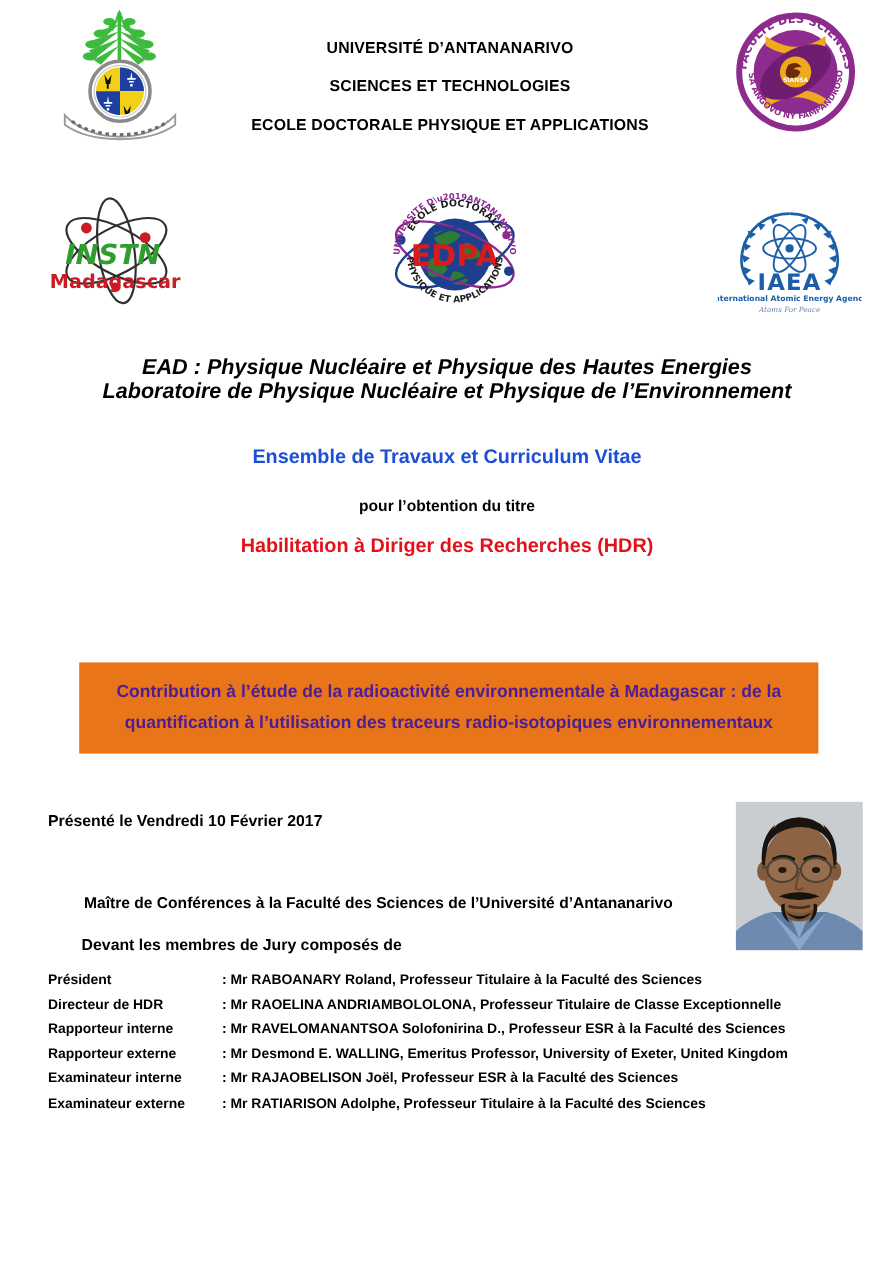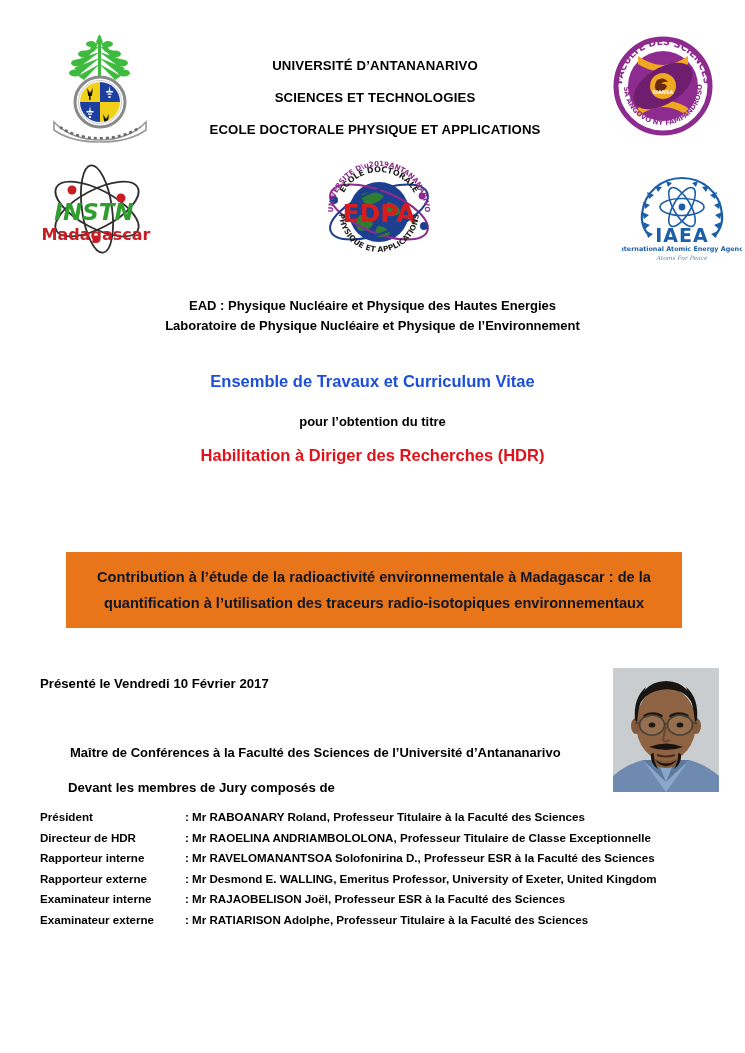--- a/index.html
+++ b/index.html
@@ -18,21 +18,21 @@
   .page {
     position: relative;
     width: 745px;
     height: 1053px;
     background: #ffffff;
   }
 
   
   .logo-row-1 {
     position: absolute;
-    top: 28px;
+    top: 2px;
     left: 0;
     width: 646px;
     height: 126px;
   }
   .logo-univ {
     position: absolute;
     left: 46px;
     top: 2px;
     width: 108px;
     height: 118px;
@@ -82,35 +82,35 @@
     top: 0px;
     width: 114px;
     height: 100px;
   }
   .logo-iaea {
     position: absolute;
     left: 598px;
     top: 2px;
     width: 120px;
     height: 100px;
-    margin-left: 24px;
   }
 
   
   .ead-block {
     position: absolute;
     top: 296px;
     left: 0;
     width: 745px;
     text-align: center;
   }
   .ead-block div {
     font-weight: bold;
-    font-size: 13px;
+    font-size: 18px;
     line-height: 20px;
+    font-style: italic;
   }
 
   
   .title-red-1 {
     position: absolute;
     top: 372px;
     left: 0;
     width: 745px;
     text-align: center;
     font-weight: bold;
@@ -158,21 +158,21 @@
     width: 616px;
     padding: 12px 14px 12px 14px;
     background: #e8751a;
     box-sizing: border-box;
     text-align: center;
   }
   .banner-text {
     font-weight: bold;
     font-size: 14.6px;
     line-height: 26px;
-    color: #0f172a;
+    color: #4c1d95;
   }
 
   
   .pres-line {
     position: absolute;
     font-weight: bold;
     font-size: 13.2px;
   }
   .pres-date  { top: 676px; left: 40px; }
   .pres-par   { top: 711px; left: 40px; }

